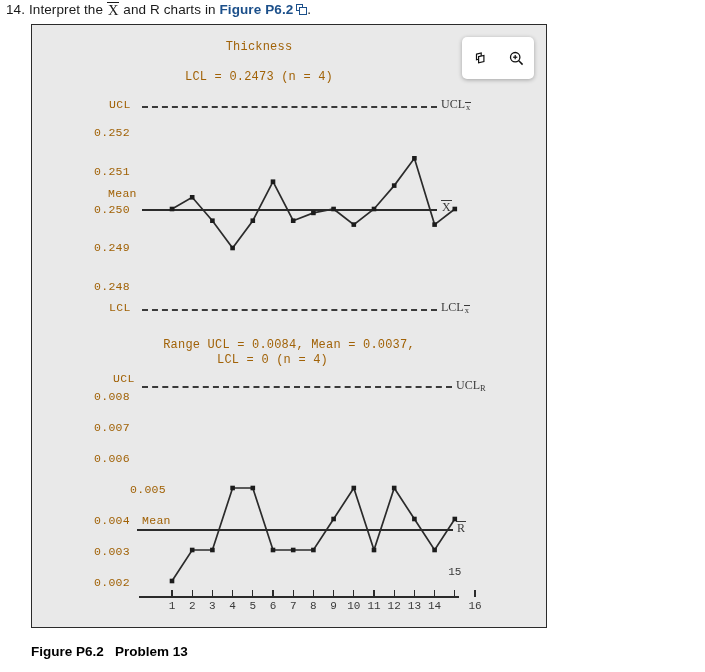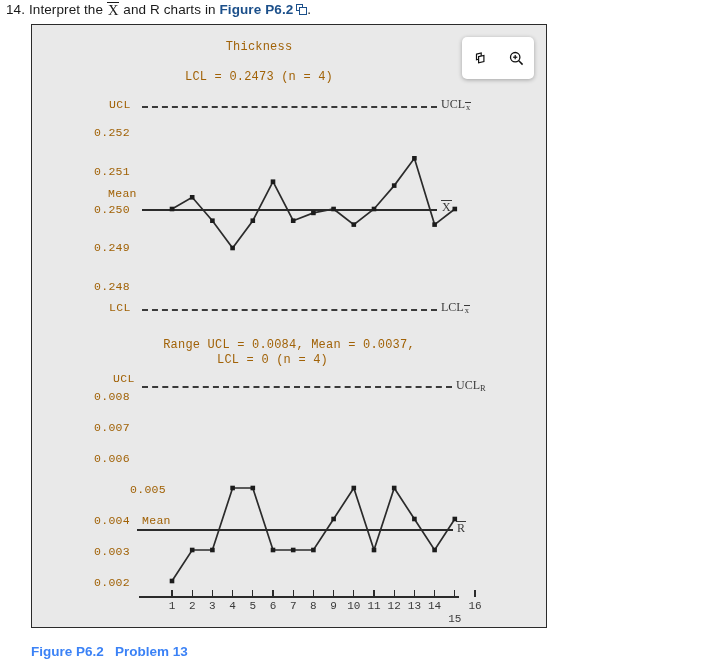--- a/index.html
+++ b/index.html
@@ -111,21 +111,21 @@
   .tick{position:absolute;width:1.4px;height:7px;background:#2b2b2b;}
   .tick-lab{
     position:absolute;font-size:11px;text-align:center;
     font-family:"Liberation Mono","DejaVu Sans Mono",monospace;
     color:#3a3a3a;
   }
 
   
   .caption{
     position:absolute;left:31px;top:644px;
-    font-size:13.5px;font-weight:bold;color:#3b82f6;
+    font-size:13.5px;font-weight:bold;color:#000000;
     white-space:pre;
     text-align:right;
   }
 </style>
 </head>
 <body>
 
 <div class="question-line">
   <span class="q-num">14.</span>
   <span>Interpret the</span>
@@ -263,20 +263,20 @@
         <div class="tick-lab" style="left: 210.8px; top: 575px; width: 20px;">5</div>
         <div class="tick-lab" style="left: 231px; top: 575px; width: 20px;">6</div>
         <div class="tick-lab" style="left: 251.2px; top: 575px; width: 20px;">7</div>
         <div class="tick-lab" style="left: 271.4px; top: 575px; width: 20px;">8</div>
         <div class="tick-lab" style="left: 291.6px; top: 575px; width: 20px;">9</div>
         <div class="tick-lab" style="left: 311.8px; top: 575px; width: 20px;">10</div>
         <div class="tick-lab" style="left: 332px; top: 575px; width: 20px;">11</div>
         <div class="tick-lab" style="left: 352.2px; top: 575px; width: 20px;">12</div>
         <div class="tick-lab" style="left: 372.4px; top: 575px; width: 20px;">13</div>
         <div class="tick-lab" style="left: 392.6px; top: 575px; width: 20px;">14</div>
-        <div class="tick-lab" style="left: 412.8px; top: 541px; width: 20px; margin-top: 47px;">15</div>
+        <div class="tick-lab" style="left: 412.8px; top: 541px; width: 20px;">15</div>
         <div class="tick-lab" style="left: 433px; top: 575px; width: 20px;">16</div>
       </div>
 
   </div>
 </div>
 
 <div class="caption"><span>Figure P6.2</span>   <span>Problem 13</span></div>
 
 </body></html>

